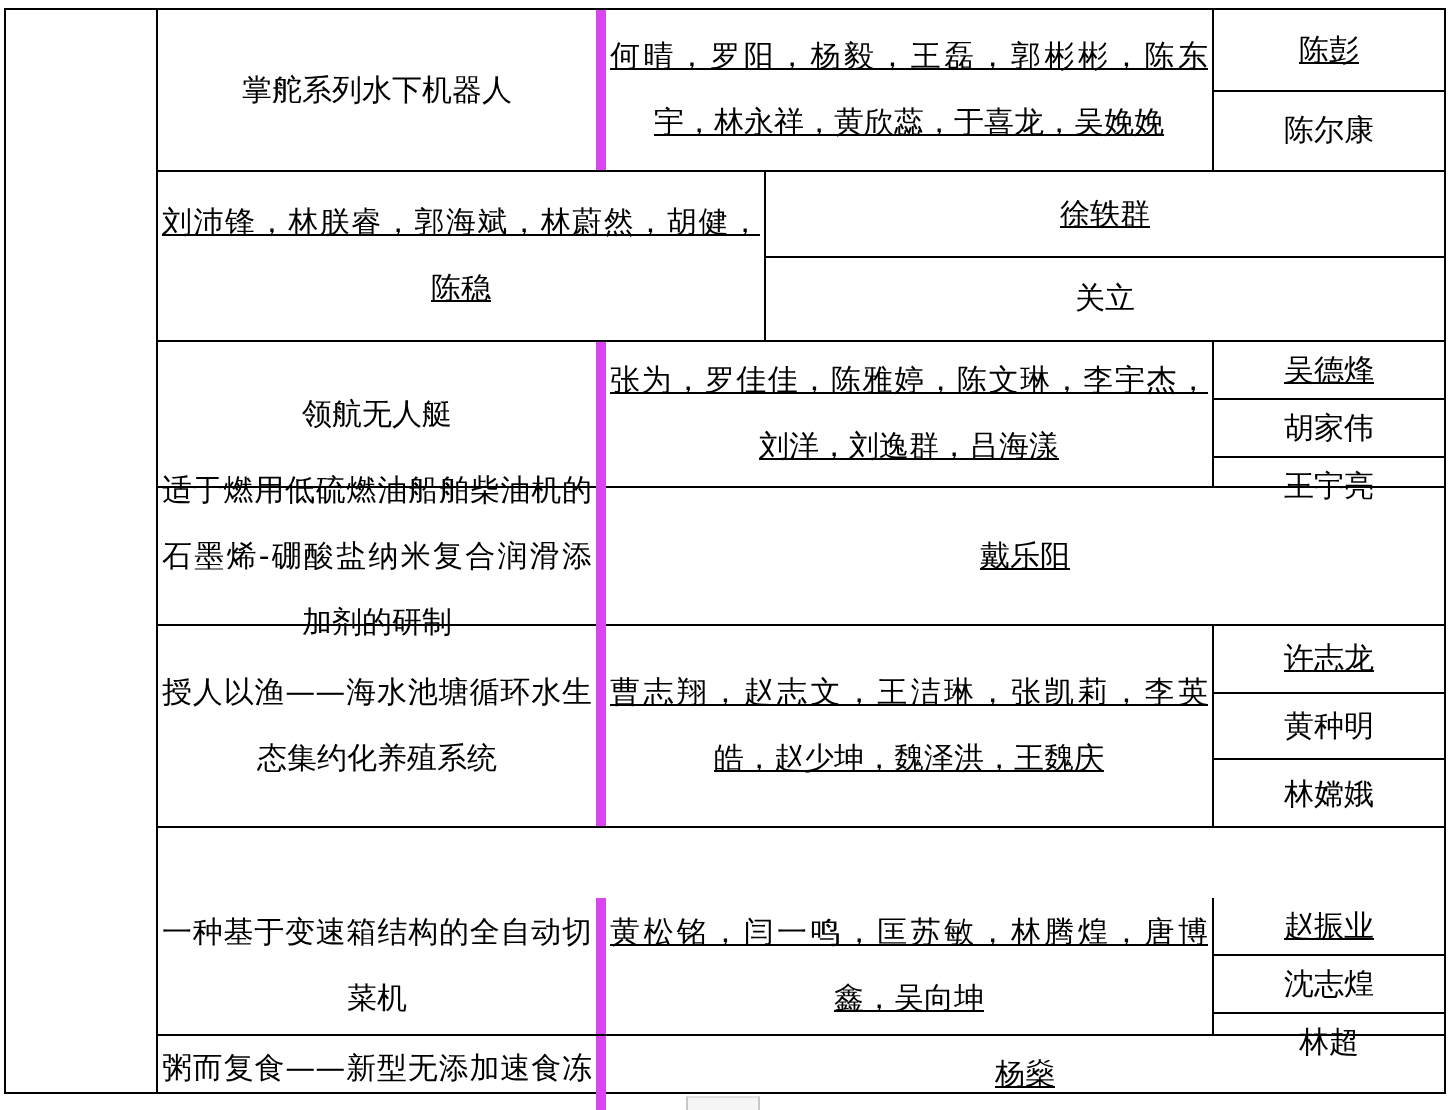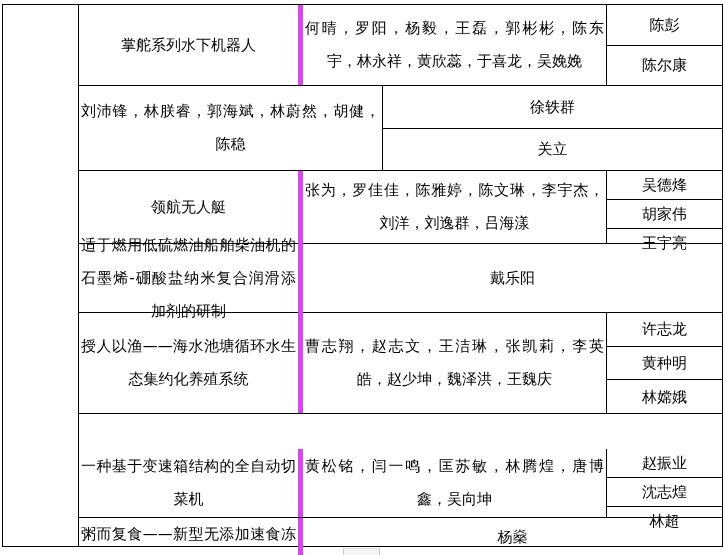--- a/index.html
+++ b/index.html
@@ -55,20 +55,21 @@
     width: 224px;
     flex: none;
     border-right: 5px solid #d946ef;
     padding: 0 2px;
   }
   .cell-members {
     width: 304px;
     flex: none;
     border-right: 1px solid #000000;
     padding: 0 2px;
+    text-decoration: underline;
   }
   .txt {
     display: block;
     width: 100%;
     text-align: justify;
     text-align-last: center;
     line-height: 33px;
   }
   .advisors {
     flex: 1;
@@ -78,21 +79,21 @@
   .adv {
     flex: 1;
     display: flex;
     flex-direction: column;
     align-items: center;
     justify-content: center;
     border-top: 1px solid #000000;
     text-align: center;
     line-height: 28px;
   }
-  .adv:first-child { border-top: none; }
+  .adv:first-child { border-top: none; text-decoration: underline; }
   .stub {
     position: absolute;
     left: 343px;
     top: 548px;
     width: 37px;
     height: 10px;
     background: #f5f5f5;
     border-left: 1px solid #c8c8c8;
     border-right: 1px solid #c8c8c8;
     border-top: 1px solid #e0e0e0;

